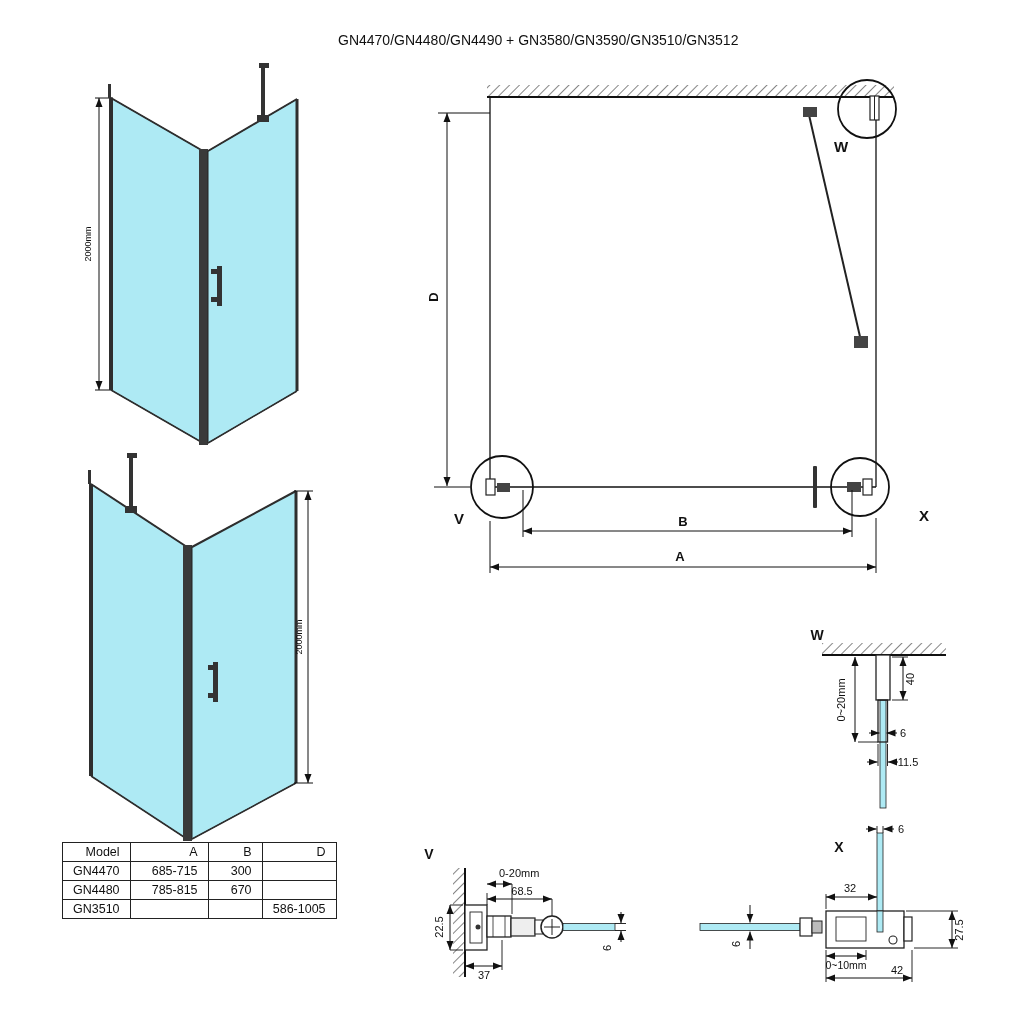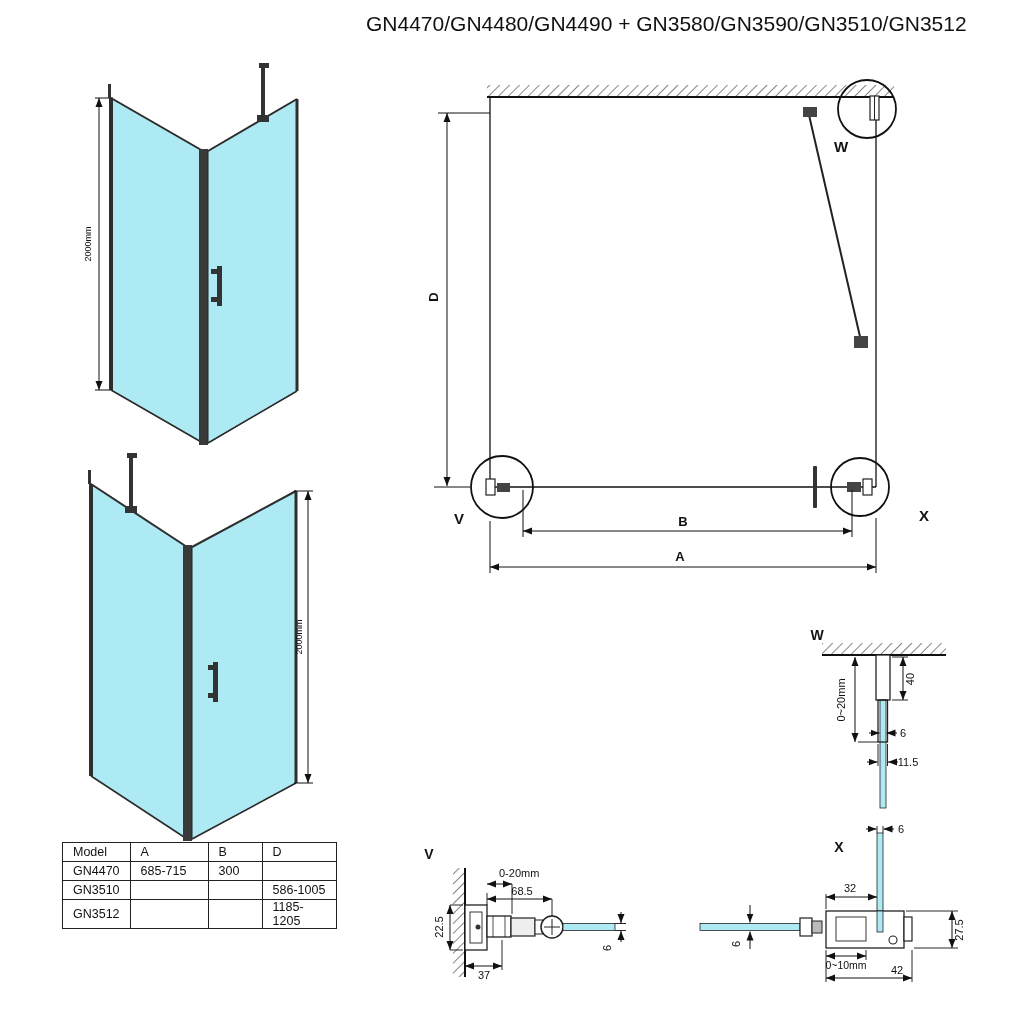--- a/index.html
+++ b/index.html
@@ -1,29 +1,29 @@
 <!DOCTYPE html>
 <html><head>
 <meta charset="utf-8">
 <style>
   html,body{margin:0;padding:0;width:1024px;height:1024px;background:#ffffff;overflow:hidden;
             font-family:"Liberation Sans",sans-serif;}
-  .page-title{position:absolute;left:338px;top:12px;font-size:21px;color:#111;white-space:nowrap;margin-left:28px;}
+  .page-title{position:absolute;left:338px;top:32px;font-size:14px;color:#111;white-space:nowrap;}
   #canvas{position:absolute;left:0;top:0;}
   svg text{fill:#111;font-family:"Liberation Sans",sans-serif;}
   .dim-label{font-size:11px;}
   .dim-label-sm{font-size:10.5px;}
   .plan-label{font-size:15px;font-weight:bold;}
   .plan-dim{font-size:13px;font-weight:bold;}
   .detail-title{font-size:14px;font-weight:bold;}
   .mm-label{font-size:9px;}
   .size-table{position:absolute;left:62px;top:842px;border-collapse:collapse;
               font-size:12.5px;color:#111;background:#fff;}
   .size-table th,.size-table td{border:1px solid #222;height:18px;padding:0 10px;
-              text-align:left;font-weight:normal;}
+              text-align:right;font-weight:normal;}
 </style>
 </head>
 <body>
 
 <div class="page-title">GN4470/GN4480/GN4490 + GN3580/GN3590/GN3510/GN3512</div>
 
 <svg id="canvas" width="1024" height="1024" viewBox="0 0 1024 1024">
   <defs>
     <marker id="arr" markerWidth="9" markerHeight="8" refX="9" refY="4" orient="auto-start-reverse" markerUnits="userSpaceOnUse">
       <path d="M0,0.5 L9,4 L0,7.5 Z" fill="#111"></path>
@@ -275,25 +275,25 @@
     <th>B</th>
     <th>D</th>
   </tr>
   <tr>
     <td>GN4470</td>
     <td>685-715</td>
     <td>300</td>
     <td></td>
   </tr>
   <tr>
+    <td>GN4480</td>
+    <td>785-815</td>
+    <td>670</td>
+    <td></td>
+  </tr>
+  <tr>
     <td>GN3510</td>
     <td></td>
     <td></td>
     <td>586-1005</td>
-  </tr>
-  <tr>
-    <td>GN3512</td>
-    <td></td>
-    <td></td>
-    <td>1185-1205</td>
   </tr>
 </tbody>
   </table>
 
 </body></html>

